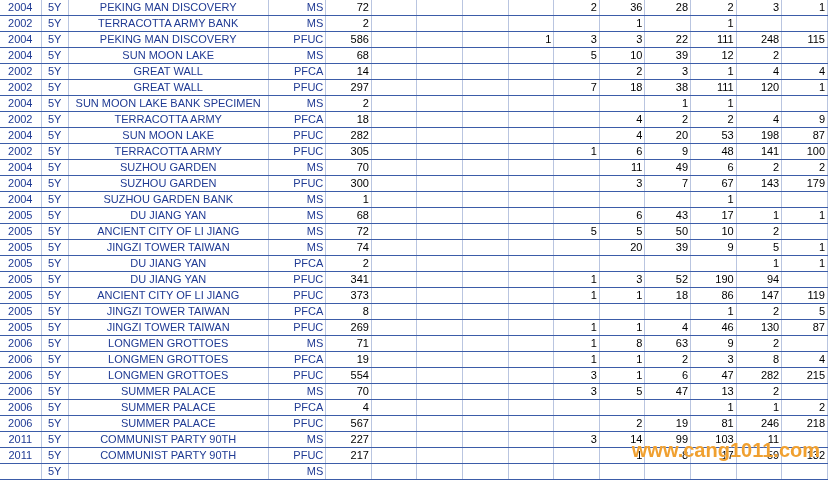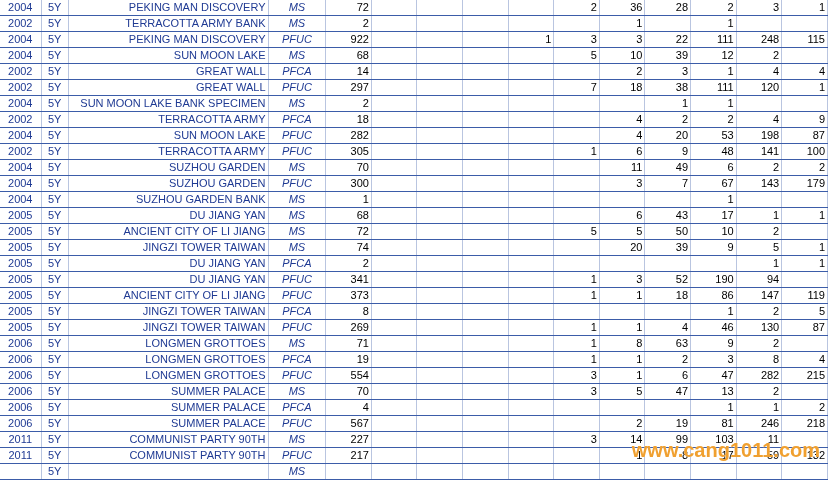--- a/index.html
+++ b/index.html
@@ -34,22 +34,22 @@
     border-right: 1px solid #b9c5e0;
     border-bottom: 1px solid #c9d3e8;
     overflow: hidden;
     white-space: nowrap;
     font-size: 11px;
     vertical-align: middle;
   }
   
   .c-year   { width: 36px;  text-align: center; color: #1f3a93; margin-top: 38px; }
   .c-term   { width: 22px;  text-align: center;  color: #1f3a93; }
-  .c-name   { width: 192px; text-align: right;  color: #1f3a93; margin-top: 24px; }
-  .c-type   { width: 52px;  text-align: center;  color: #1f3a93; font-style: italic; }
+  .c-name   { width: 192px; text-align: center;  color: #1f3a93; margin-top: 24px; }
+  .c-type   { width: 52px;  text-align: right;  color: #1f3a93; }
   .c-n      { width: 40px;  text-align: right; color: #000000; }
 
   
   tr.row td {
     border-bottom: 1px solid #3b5ca8;
   }
   tr.row td.c-blank,
   tr.row td.c-n {
     border-bottom: 1px solid #3b5ca8;
   }
@@ -105,21 +105,21 @@
           <td class="c-n"></td>
           <td class="c-n">1</td>
           <td class="c-n"></td>
           <td class="c-n"></td>
         </tr>
         <tr class="row">
           <td class="c-year">2004</td>
           <td class="c-term">5Y</td>
           <td class="c-name">PEKING MAN DISCOVERY</td>
           <td class="c-type">PFUC</td>
-          <td class="c-n">922</td>
+          <td class="c-n">586</td>
           <td class="c-n"></td>
           <td class="c-n"></td>
           <td class="c-n"></td>
           <td class="c-n">1</td>
           <td class="c-n">3</td>
           <td class="c-n">3</td>
           <td class="c-n">22</td>
           <td class="c-n">111</td>
           <td class="c-n">248</td>
           <td class="c-n">115</td>

